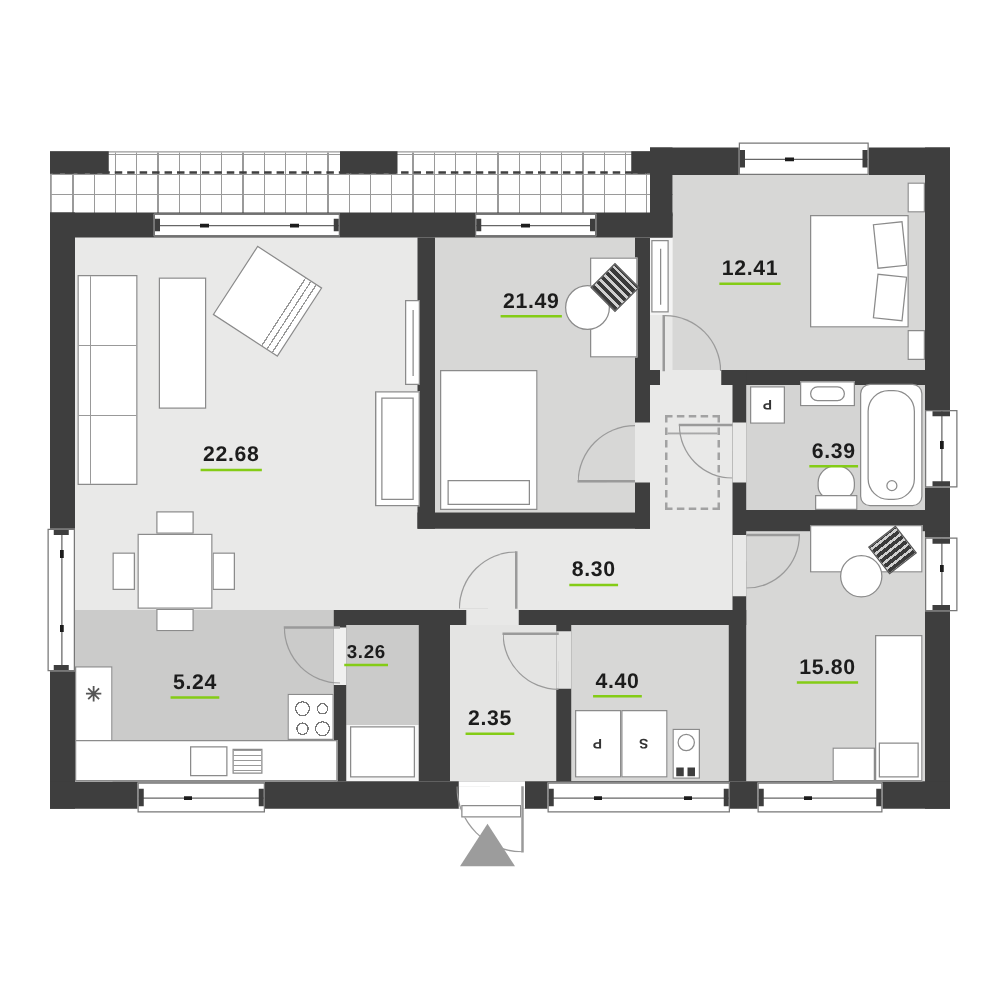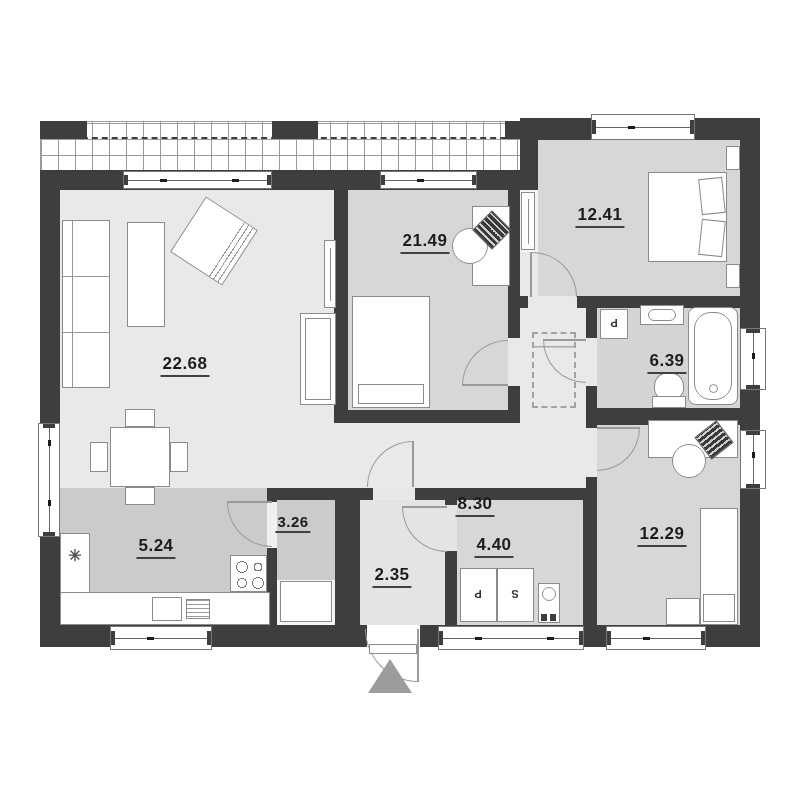--- a/index.html
+++ b/index.html
@@ -22,21 +22,21 @@
   .win.h::before{left:0;}.win.h::after{right:0;}
   .win.v::before,.win.v::after{content:"";position:absolute;left:20%;width:60%;height:4px;background:#3e3e3e;}
   .win.v::before{top:0;}.win.v::after{bottom:0;}
   .arc{position:absolute;z-index:4;box-sizing:border-box;}
   .arc.nw{border-left:1.5px solid #9a9a9a;border-top:1.5px solid #9a9a9a;border-top-left-radius:100% 100%;}
   .arc.ne{border-right:1.5px solid #9a9a9a;border-top:1.5px solid #9a9a9a;border-top-right-radius:100% 100%;}
   .arc.sw{border-left:1.5px solid #9a9a9a;border-bottom:1.5px solid #9a9a9a;border-bottom-left-radius:100% 100%;}
   .arc.se{border-right:1.5px solid #9a9a9a;border-bottom:1.5px solid #9a9a9a;border-bottom-right-radius:100% 100%;}
   .leaf{position:absolute;background:#9a9a9a;z-index:4;}
   .lab{position:absolute;z-index:6;transform:translateX(-50%);color:#1c1c1c;font-weight:700;
-       font-size:17px;letter-spacing:.5px;border-bottom:2px solid #404040;padding:0 2px 1px 2px;white-space:nowrap;}
+       font-size:17px;letter-spacing:.5px;border-bottom:2px solid #84cc16;padding:0 2px 1px 2px;white-space:nowrap;}
   .radiator{position:absolute;background:#fff;border:1px solid #8b8b8b;z-index:3;box-sizing:border-box;}
   .radiator.v{background-image:linear-gradient(90deg,#8b8b8b,#8b8b8b);background-size:1px 80%;background-position:center;background-repeat:no-repeat;}
   .chair{position:absolute;background:#fff;border:1px solid #8b8b8b;border-radius:50%;z-index:3;box-sizing:border-box;}
   .laptop{position:absolute;z-index:4;background:repeating-linear-gradient(0deg,#3a3a3a 0 3px,#cfcfcf 3px 5px);border:1px solid #555;}
   .glyph{position:absolute;z-index:5;color:#333;font-size:11px;font-weight:700;text-align:center;}
   .rot180{transform:rotate(180deg);}
   .terrace{position:absolute;z-index:1;background:#fff;border:1px solid #9a9a9a;
      background-image:repeating-linear-gradient(90deg,#9a9a9a 0 1px,transparent 1px 17px),
                       repeating-linear-gradient(0deg,#9a9a9a 0 1px,transparent 1px 16px);}
   .dashline{position:absolute;border-top:2px dashed #3e3e3e;z-index:2;}
@@ -197,19 +197,19 @@
   <div class="laptop" style="left:700px;top:426px;width:26px;height:26px;transform:rotate(-38deg);"></div>
   <div class="furn" style="left:700px;top:508px;width:38px;height:117px;"></div>
   <div class="furn" style="left:703px;top:594px;width:32px;height:28px;"></div>
   <div class="furn" style="left:666px;top:598px;width:34px;height:27px;"></div>
 
   <div class="lab" style="left:185px;top:354px;">22.68</div>
   <div class="lab" style="left:156px;top:536px;">5.24</div>
   <div class="lab" style="left:425px;top:231px;">21.49</div>
   <div class="lab" style="left:600px;top:205px;">12.41</div>
   <div class="lab" style="left:667px;top:351px;">6.39</div>
-  <div class="lab" style="left:475px;top:446px;margin-top:48px;">8.30</div>
+  <div class="lab" style="left:475px;top:446px;">8.30</div>
   <div class="lab" style="left:293px;top:513px;font-size:15px;">3.26</div>
   <div class="lab" style="left:392px;top:565px;">2.35</div>
   <div class="lab" style="left:494px;top:535px;">4.40</div>
-  <div class="lab" style="left:662px;top:524px;">12.29</div>
+  <div class="lab" style="left:662px;top:524px;">15.80</div>
 
 </div>
 
 </body></html>

